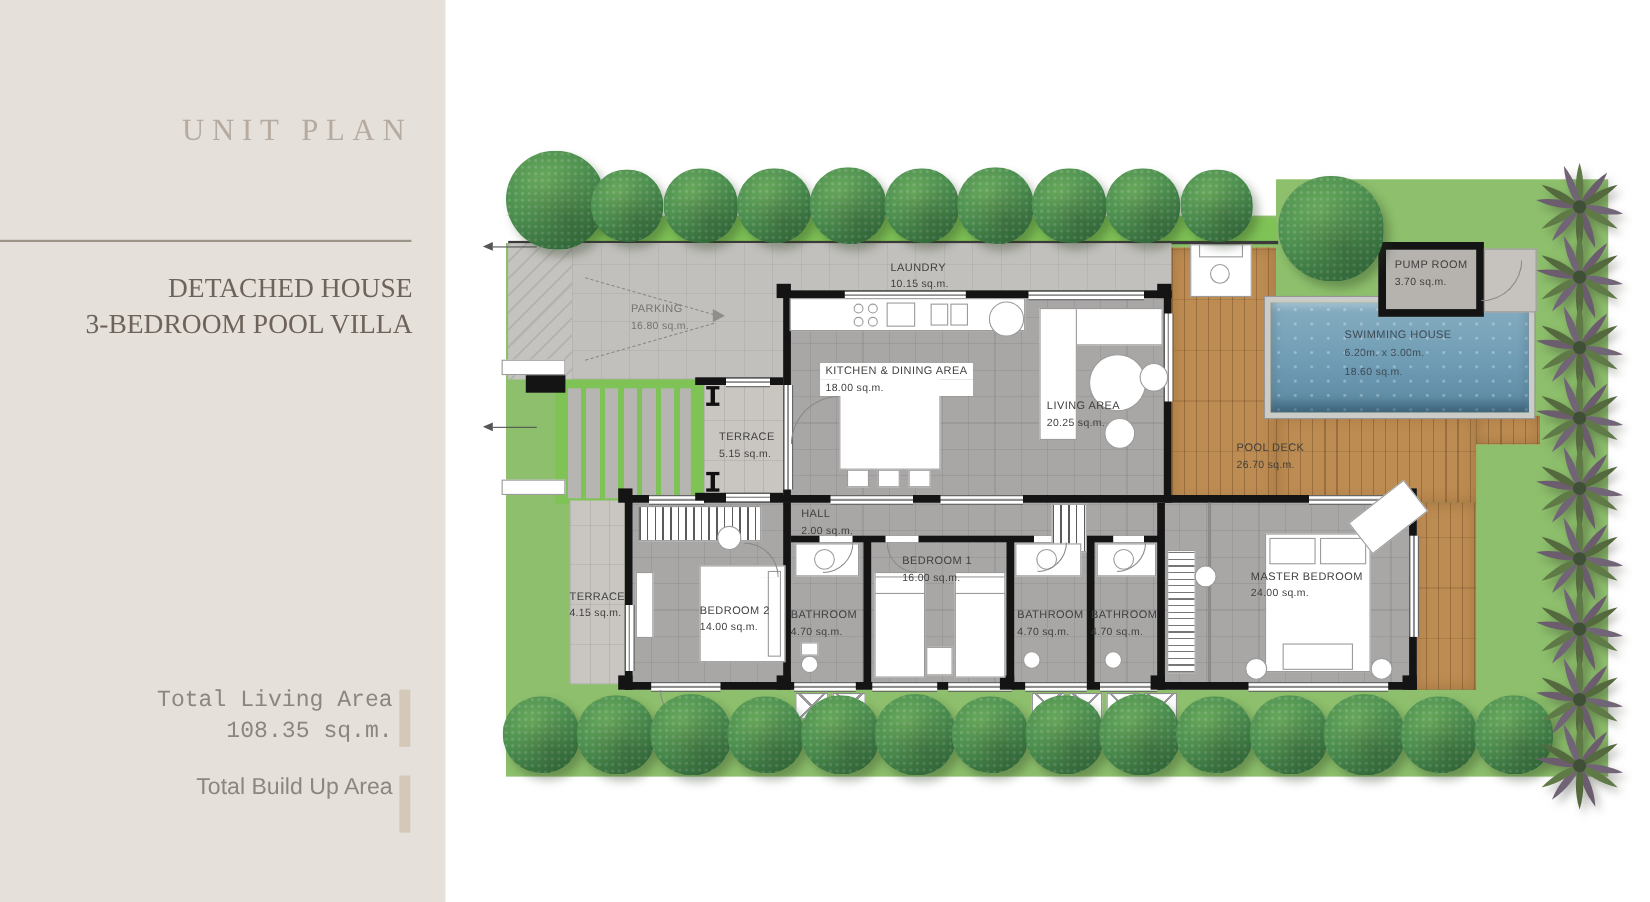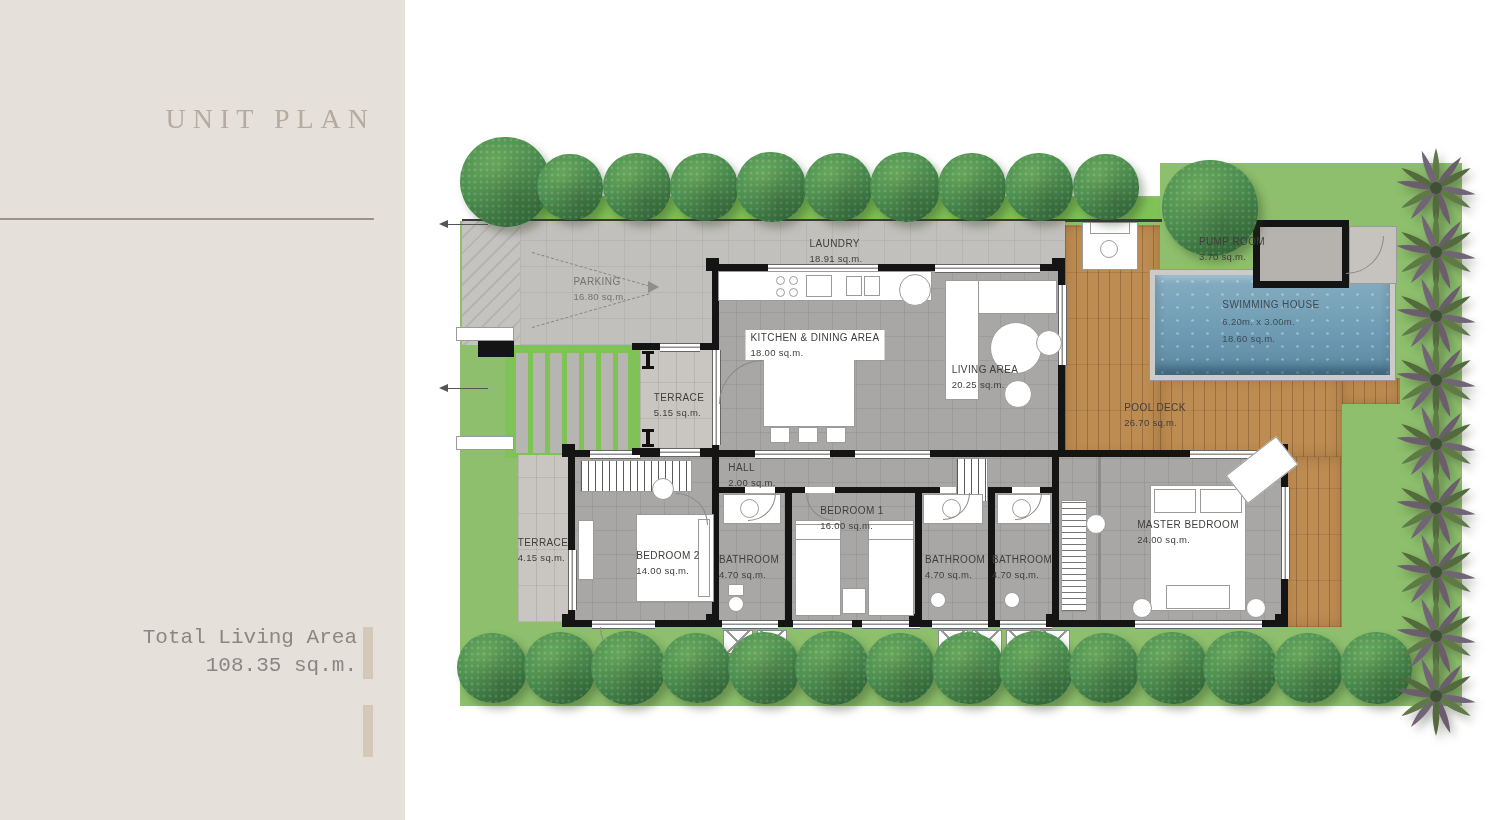--- a/index.html
+++ b/index.html
@@ -98,26 +98,31 @@
   .lbl-pool{color:#3e4b55;line-height:17px;}
 </style>
 </head>
 <body>
 
 <div class="stage">
 
   <aside class="sidebar">
     <div class="eyebrow">UNIT PLAN</div>
     <div class="divider"></div>
+    <div class="subtitle">
+      <span>DETACHED HOUSE</span>
+      <span>3-BEDROOM POOL VILLA</span>
+    </div>
     <div class="stat stat1">
       <div>Total Living Area</div>
       <div>108.35 sq.m.</div>
       <i class="stat-bar"></i>
     </div>
     <div class="stat stat2">
+      <div>Total Build Up Area</div>
       <i class="stat-bar"></i>
     </div>
   </aside>
 
   <div class="plan">
 
     <div class="abs grass" style="left:460px;top:196px;width:1002px;height:510px"></div>
     <div class="abs grass" style="left:1160px;top:163px;width:302px;height:35px"></div>
     <div class="abs" style="left:460px;top:196px;width:62px;height:25px;background:#fff"></div>
     <div class="abs grass-bright" style="left:530px;top:198px;width:630px;height:24px"></div>
@@ -444,31 +449,31 @@
             <circle r="6" fill="#3f5036"></circle>
           </svg></div>
       </div>
 
     <div class="lbl lbl-muted" style="left:600px;top:274px">
       <span class="ln">PARKING</span>
       <span class="la">16.80 sq.m.</span>
     </div>
     <div class="lbl" style="left:836px;top:236px">
       <span class="ln">LAUNDRY</span>
-      <span class="la">18.91 sq.m.</span>
+      <span class="la">10.15 sq.m.</span>
     </div>
     <div class="lbl lbl-boxed" style="left:815px;top:330px">
       <span class="ln">KITCHEN &amp; DINING AREA</span>
       <span class="la">18.00 sq.m.</span>
     </div>
     <div class="lbl" style="left:985px;top:362px">
       <span class="ln">LIVING AREA</span>
       <span class="la">20.25 sq.m.</span>
     </div>
-    <div class="lbl" style="left:1232px;top:234px">
+    <div class="lbl" style="left:1301px;top:234px">
       <span class="ln">PUMP ROOM</span>
       <span class="la">3.70 sq.m.</span>
     </div>
     <div class="lbl lbl-pool" style="left:1271px;top:296px">
       <span class="ln">SWIMMING HOUSE</span>
       <span class="ld">6.20m. x 3.00m.</span>
       <span class="la">18.60 sq.m.</span>
     </div>
     <div class="lbl" style="left:1155px;top:400px">
       <span class="ln">POOL DECK</span>

